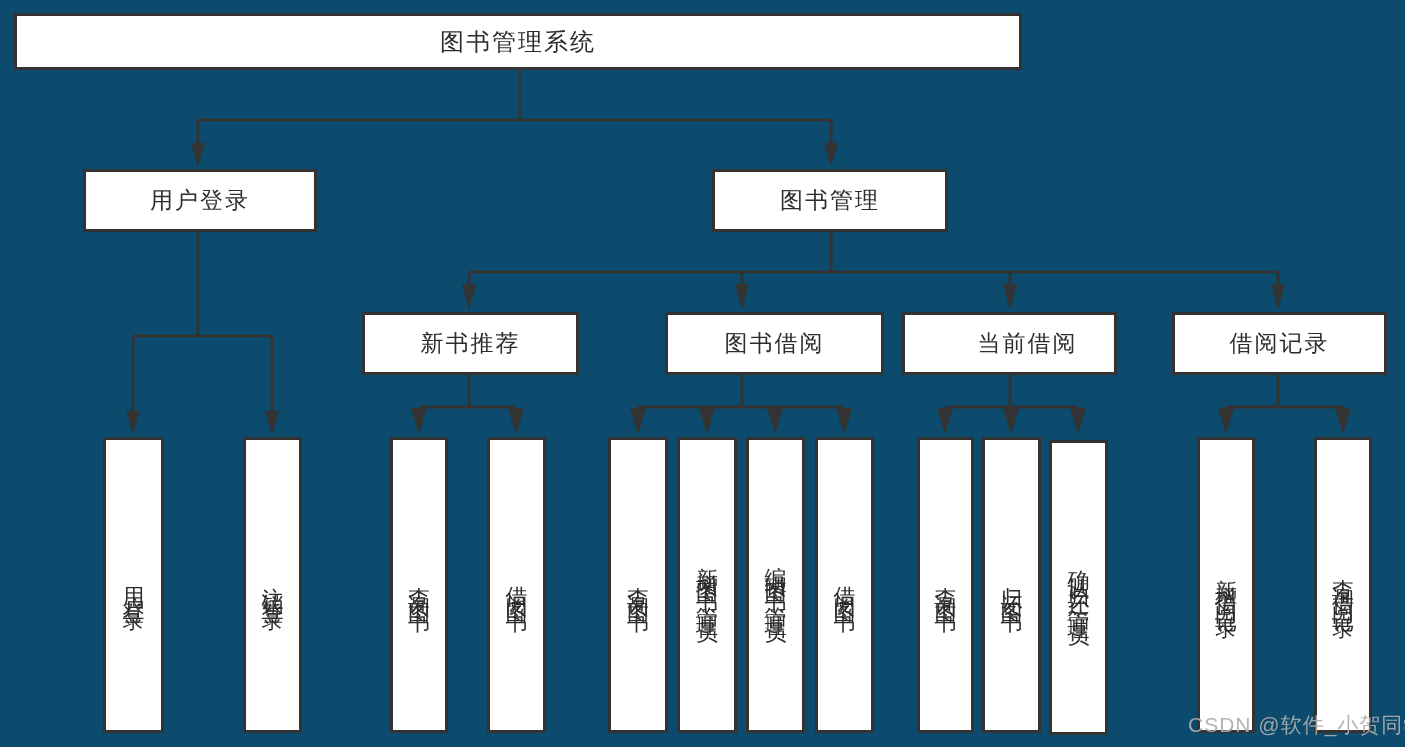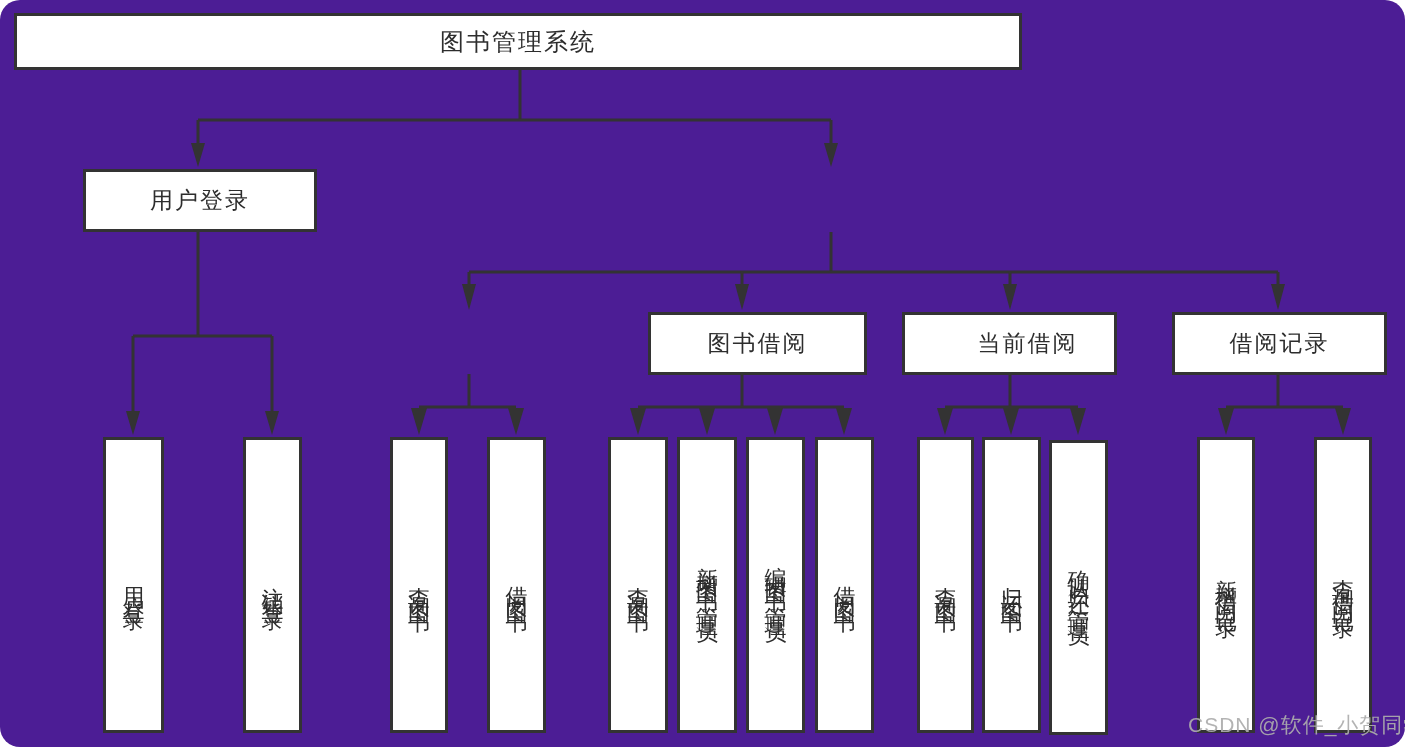--- a/index.html
+++ b/index.html
@@ -1,22 +1,21 @@
 <!DOCTYPE html>
 <html><head>
 <meta charset="utf-8">
 <style>
   html,body{margin:0;padding:0;background:#ffffff;}
   #canvas{
     position:relative;
     width:1405px;height:747px;
-    background:#4c1d95;
+    background:#0c4a6e;
     font-family:"Liberation Sans","DejaVu Sans",sans-serif;
     overflow:hidden;
-    border-radius:20px;
   }
   #connectors{position:absolute;left:0;top:0;width:1405px;height:747px;pointer-events:none;}
   .hbox{
     position:absolute;box-sizing:border-box;
     border:3px solid #333333;background:#ffffff;
     display:flex;align-items:center;justify-content:center;
     font-size:23px;letter-spacing:2px;color:#2d2d2d;
     white-space:nowrap;z-index:2;
   }
   .hbox.root{font-size:24px;}
@@ -88,22 +87,24 @@
       <polygon points="1003,408 1019,408 1011,435"></polygon>
       <polygon points="1070,408 1086,408 1078,435"></polygon>
       <polygon points="1218,408 1234,408 1226,435"></polygon>
       <polygon points="1335,408 1351,408 1343,435"></polygon>
     </g>
   </svg>
 
   <div class="hbox root" style="left:14px;top:13px;width:1008px;height:57px;">图书管理系统</div>
 
   <div class="hbox" style="left:83px;top:169px;width:234px;height:63px;">用户登录</div>
+  <div class="hbox" style="left:712px;top:169px;width:236px;height:63px;">图书管理</div>
 
-  <div class="hbox" style="left:648px;top:312px;width:219px;height:63px;">图书借阅</div>
+  <div class="hbox" style="left:362px;top:312px;width:217px;height:63px;">新书推荐</div>
+  <div class="hbox" style="left:665px;top:312px;width:219px;height:63px;">图书借阅</div>
   <div class="hbox" style="left:902px;top:312px;width:215px;height:63px;padding-left:36px;">当前借阅</div>
   <div class="hbox" style="left:1172px;top:312px;width:215px;height:63px;">借阅记录</div>
 
   <div class="vbox" style="left:103px;top:437px;width:61px;height:296px;">用户登录</div>
   <div class="vbox" style="left:243px;top:437px;width:59px;height:296px;">注销登录</div>
 
   <div class="vbox" style="left:390px;top:437px;width:58px;height:296px;">查询图书</div>
   <div class="vbox" style="left:487px;top:437px;width:59px;height:296px;">借阅图书</div>
 
   <div class="vbox" style="left:608px;top:437px;width:60px;height:296px;">查询图书</div>

